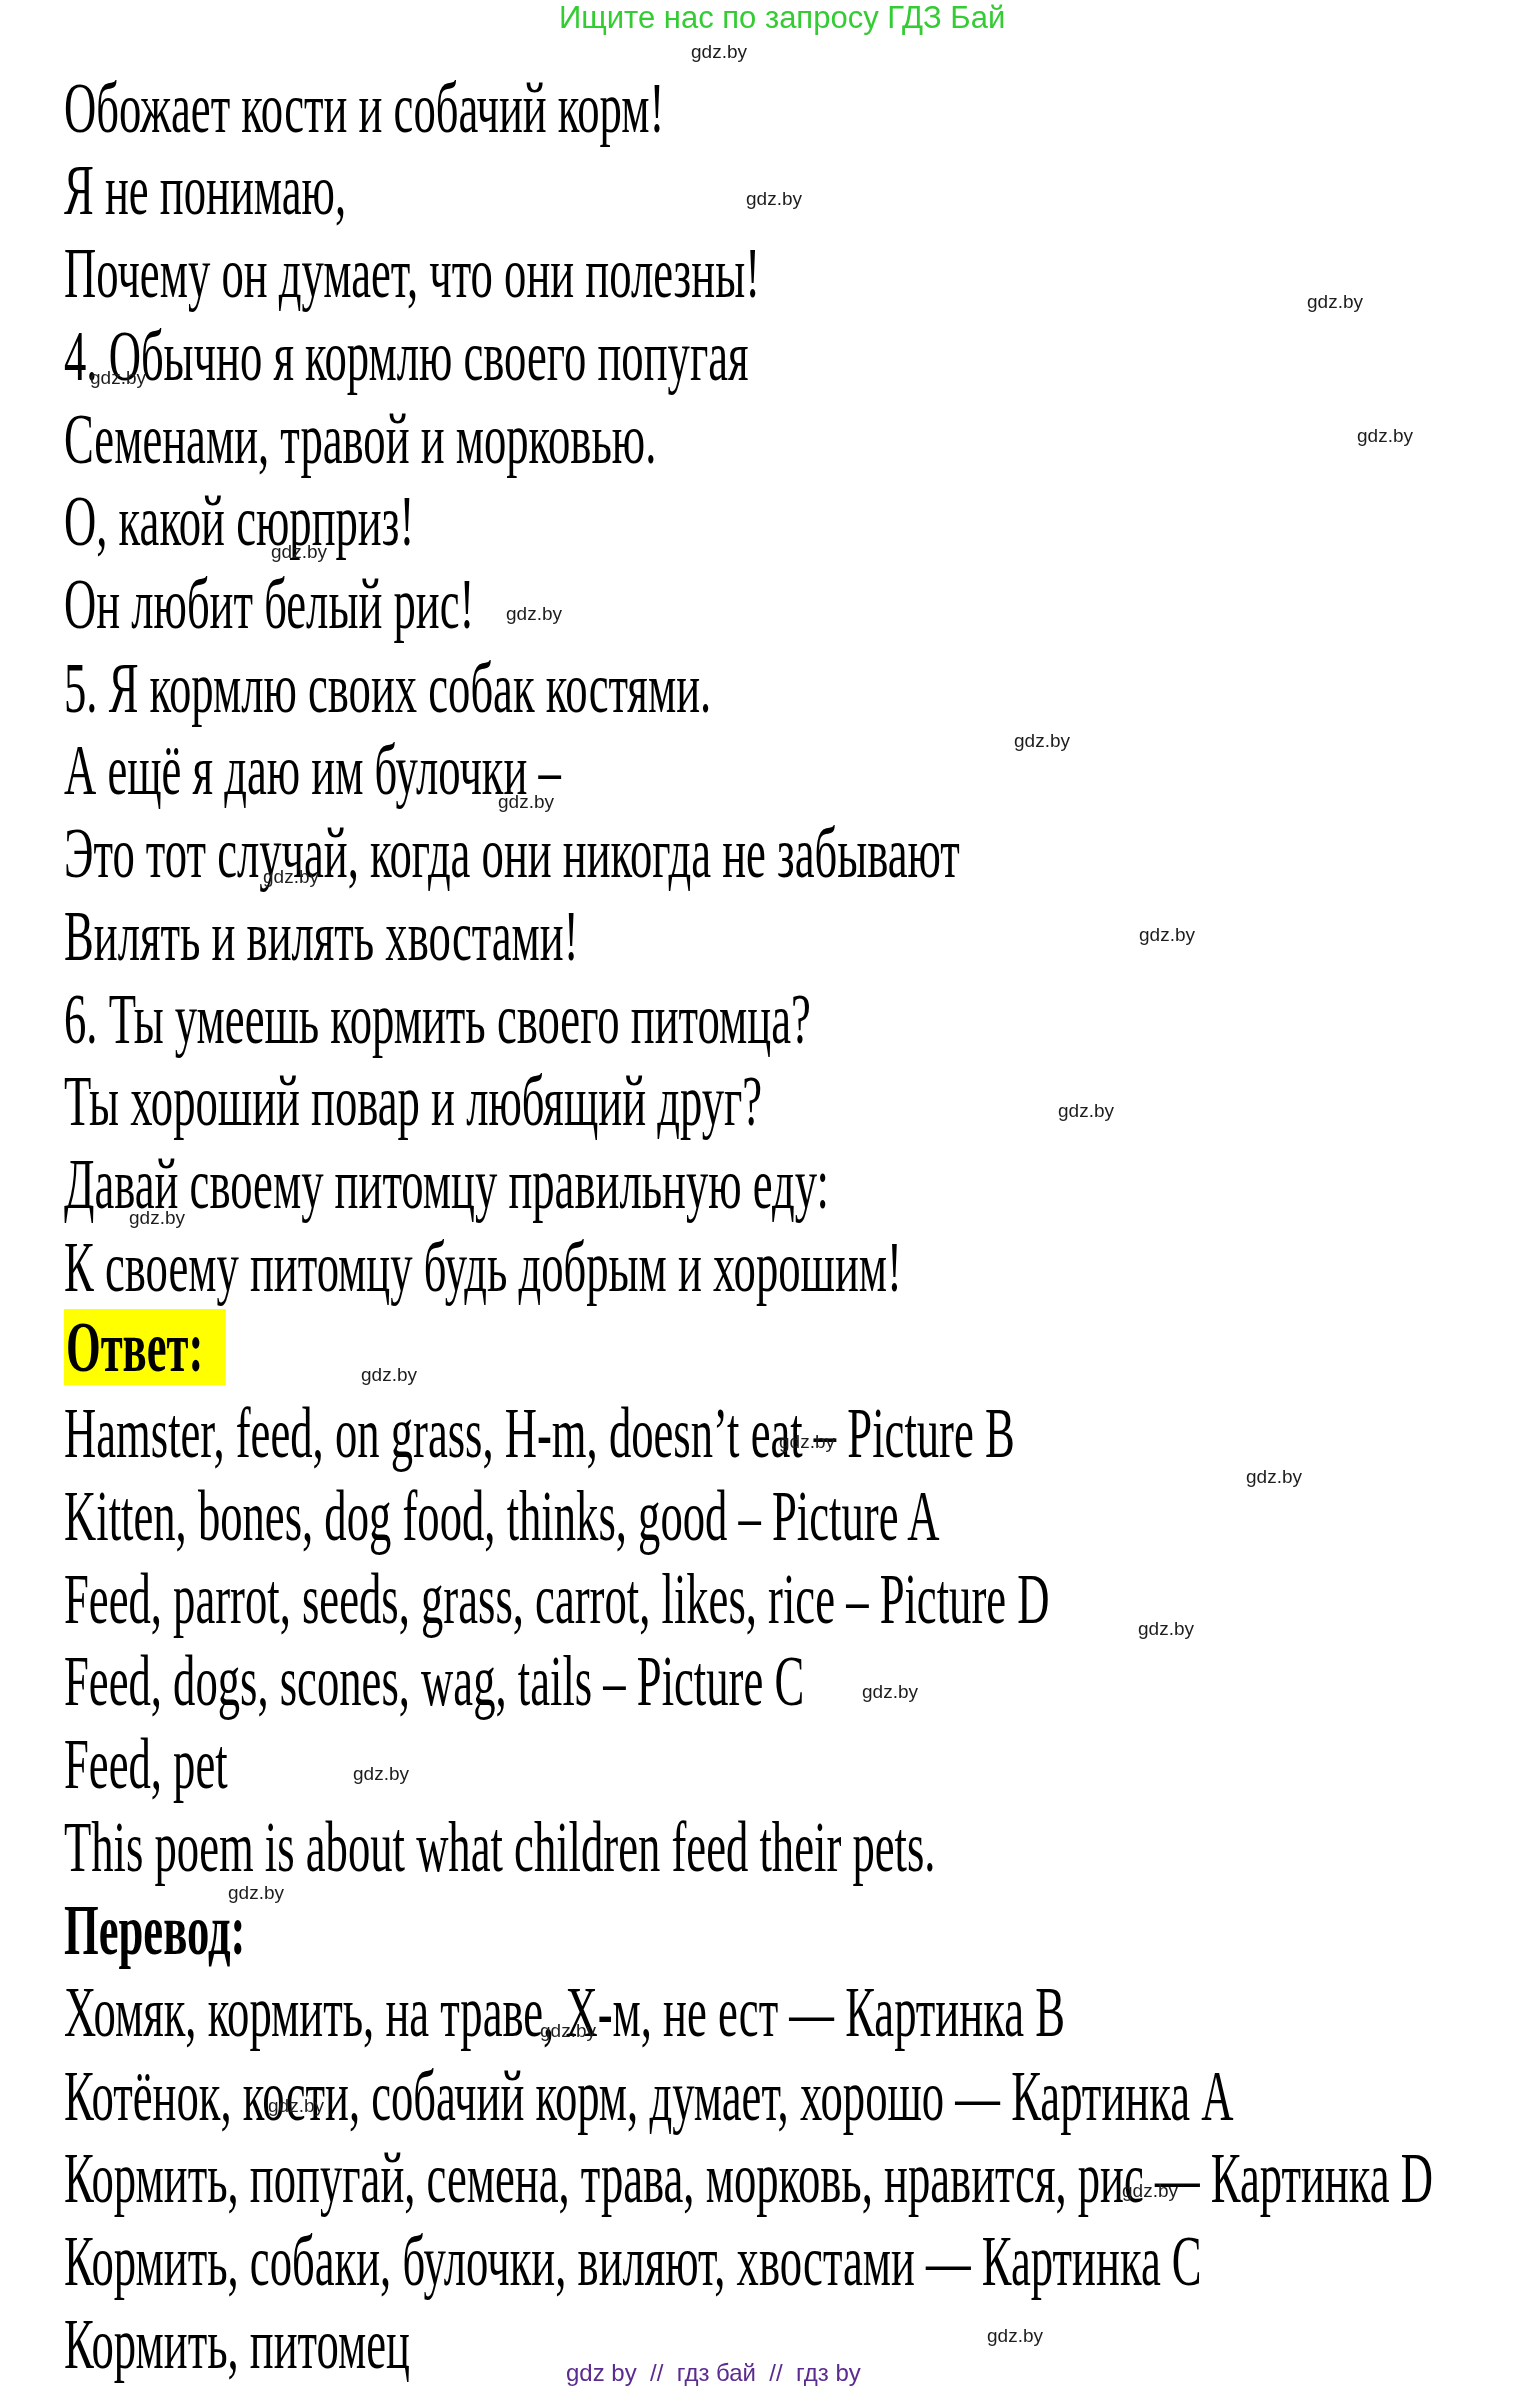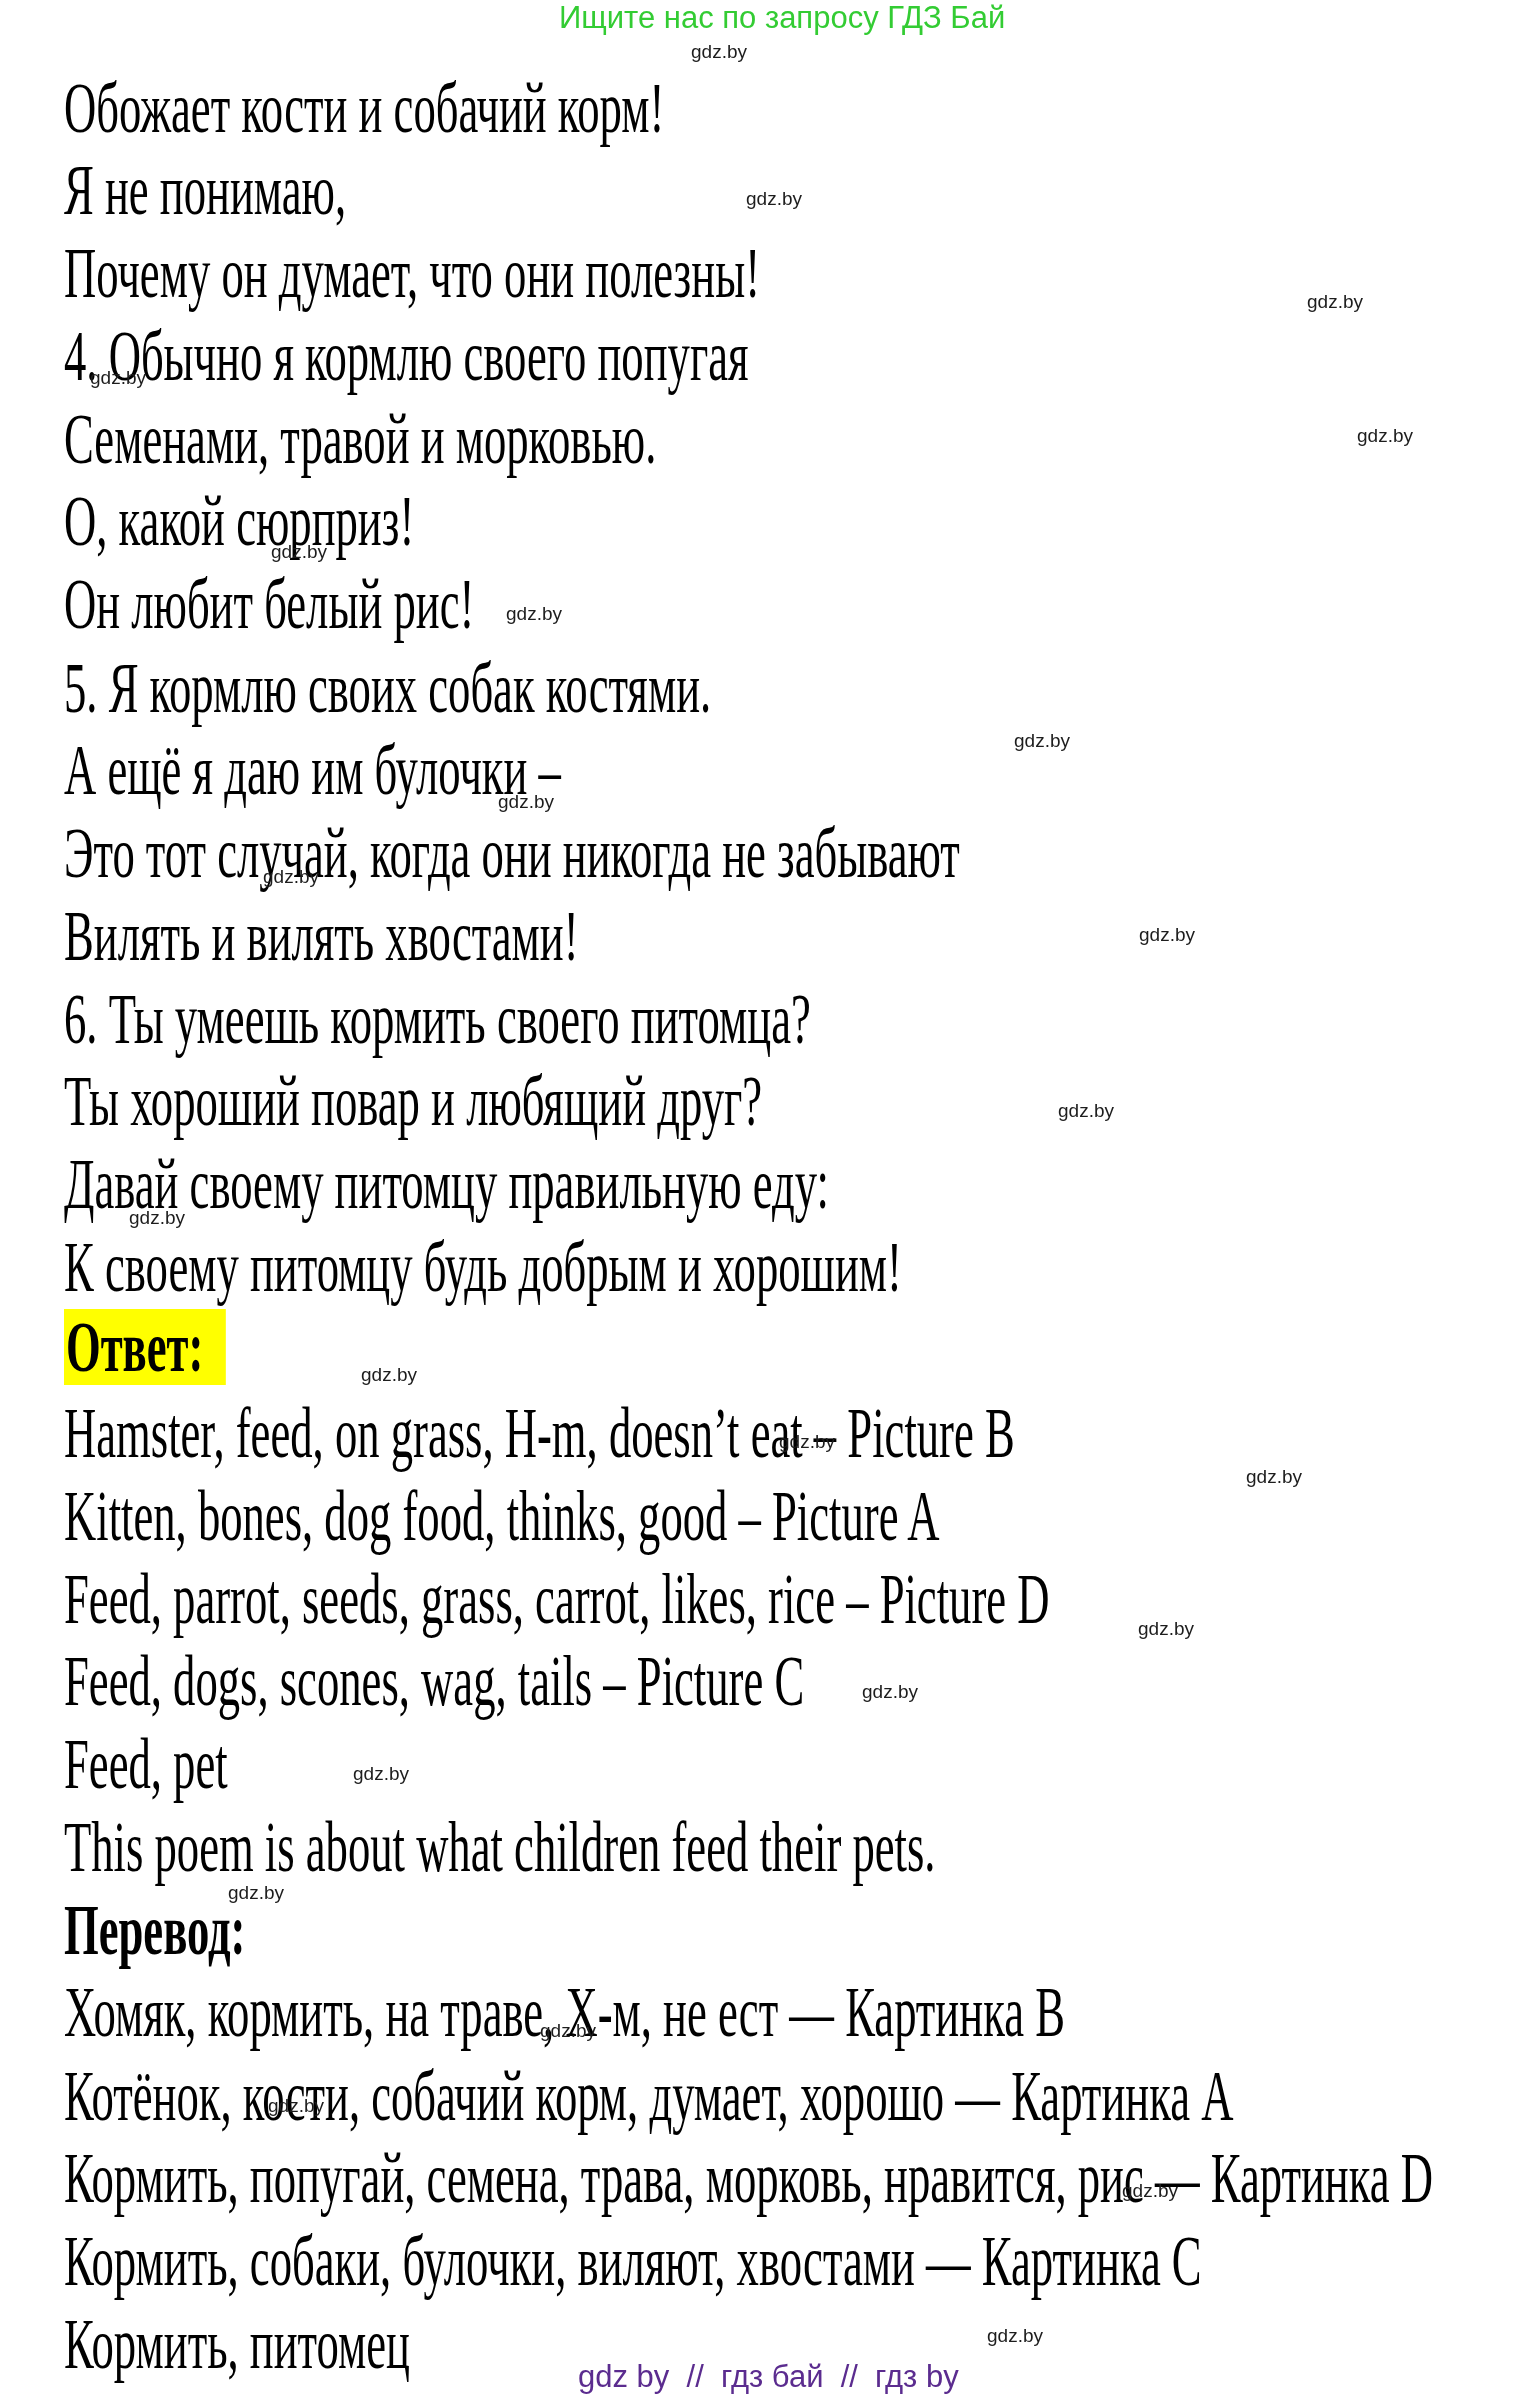--- a/index.html
+++ b/index.html
@@ -20,23 +20,23 @@
     left: 559px;
     font-family: "Liberation Sans", sans-serif;
     font-size: 31px;
     font-weight: 500;
     color: #33cc33;
     white-space: pre;
   }
   #footer-banner {
     position: absolute;
     top: 2359px;
-    left: 578px;
+    left: 566px;
     font-family: "Liberation Sans", sans-serif;
-    font-size: 31px;
+    font-size: 24px;
     font-weight: 500;
     color: #5b2c8f;
     white-space: pre;
   }
   .line {
     position: absolute;
     left: 64px;
     font-size: 72px;
     line-height: 1.15;
     color: #000000;

